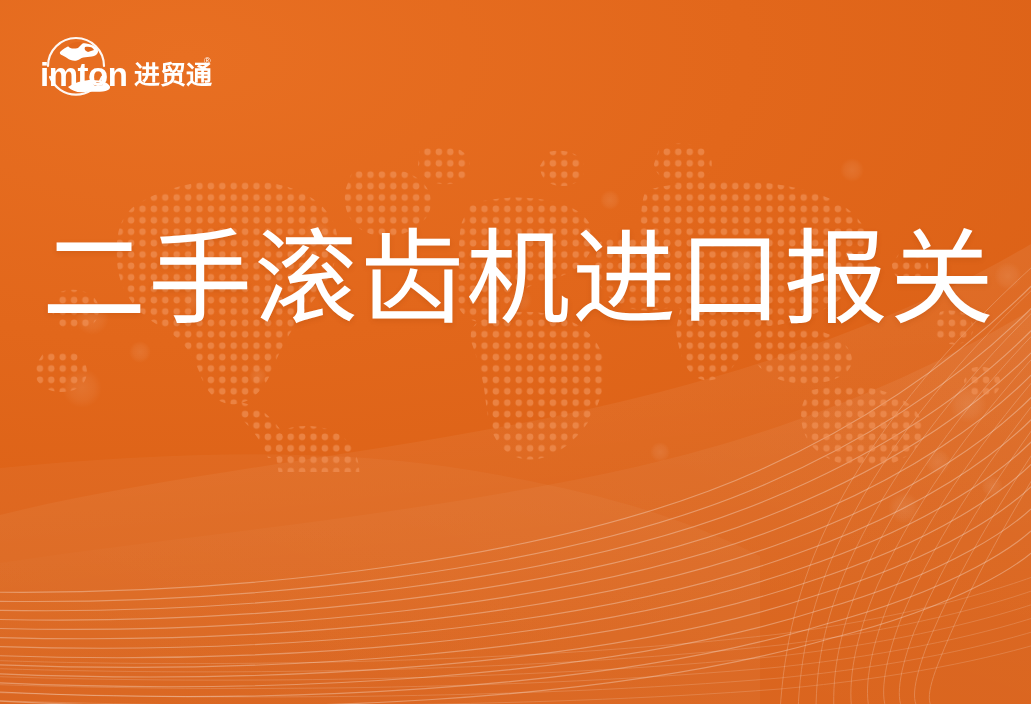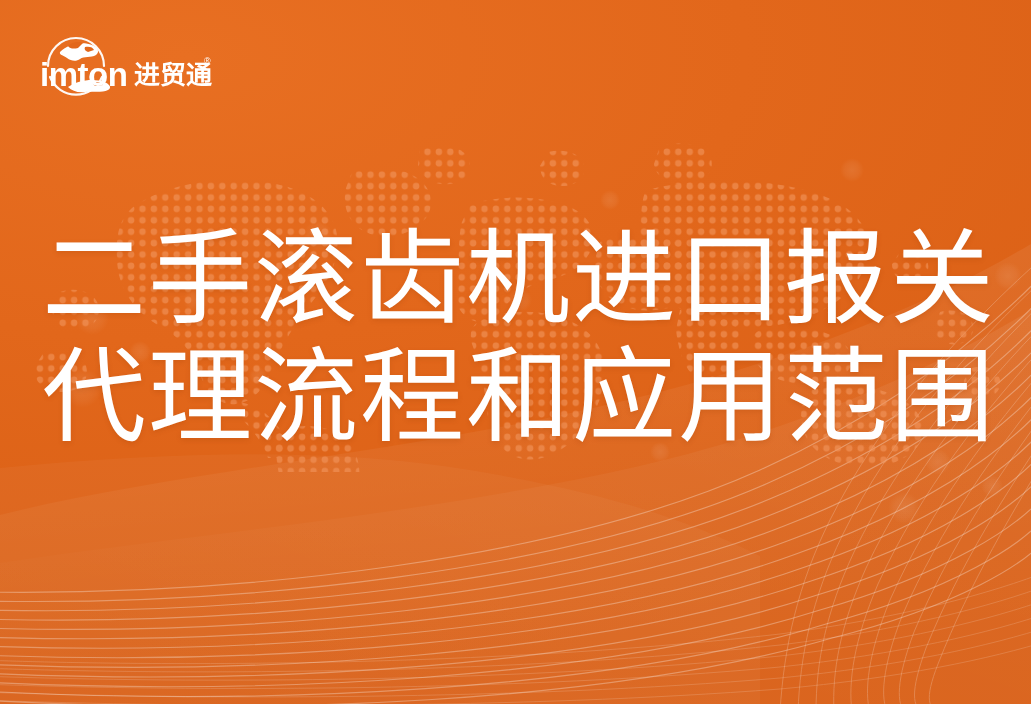--- a/index.html
+++ b/index.html
@@ -245,16 +245,15 @@
       </g>
 
       <text x="2" y="56" font-family="'Liberation Sans','DejaVu Sans',sans-serif" font-size="33" font-weight="700" fill="#ffffff" letter-spacing="-.5">imton</text>
       <text x="96" y="54" font-family="'Liberation Sans','DejaVu Sans',sans-serif" font-size="26" font-weight="700" fill="#ffffff" letter-spacing="0">进贸通</text>
       <text x="166" y="34" font-family="'Liberation Sans','DejaVu Sans',sans-serif" font-size="9" fill="#ffffff">®</text>
     </svg>
   </div>
 
   <div class="headline">
     <span class="headline-line">二手滚齿机进口报关</span>
-    <span class="headline-line">代理流程和应用范围</span>
   </div>
 
 </div>
 
 </body></html>

